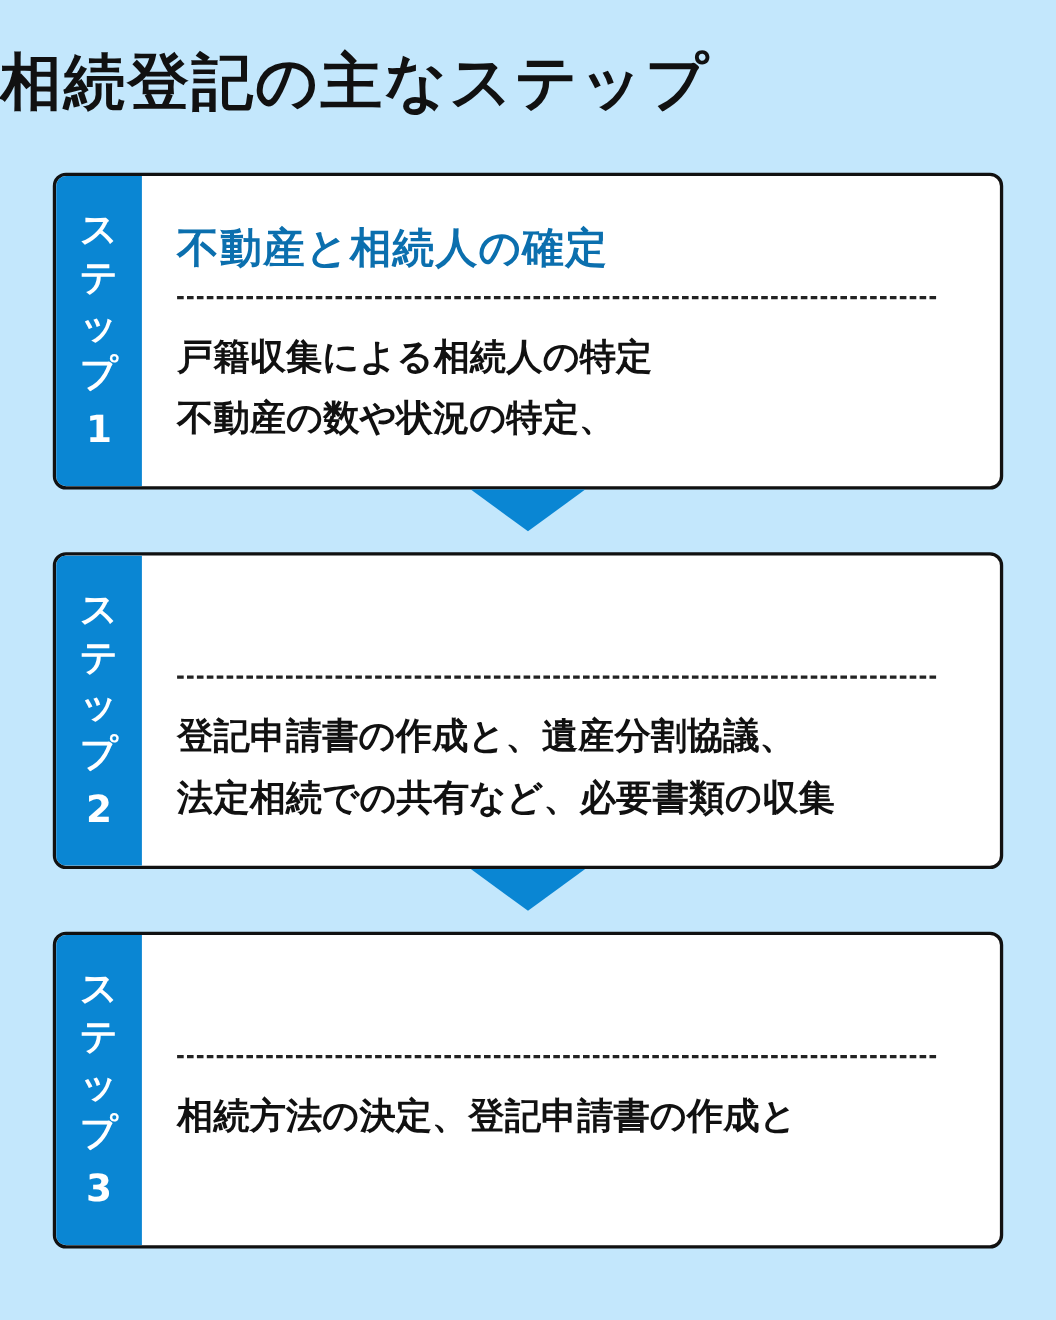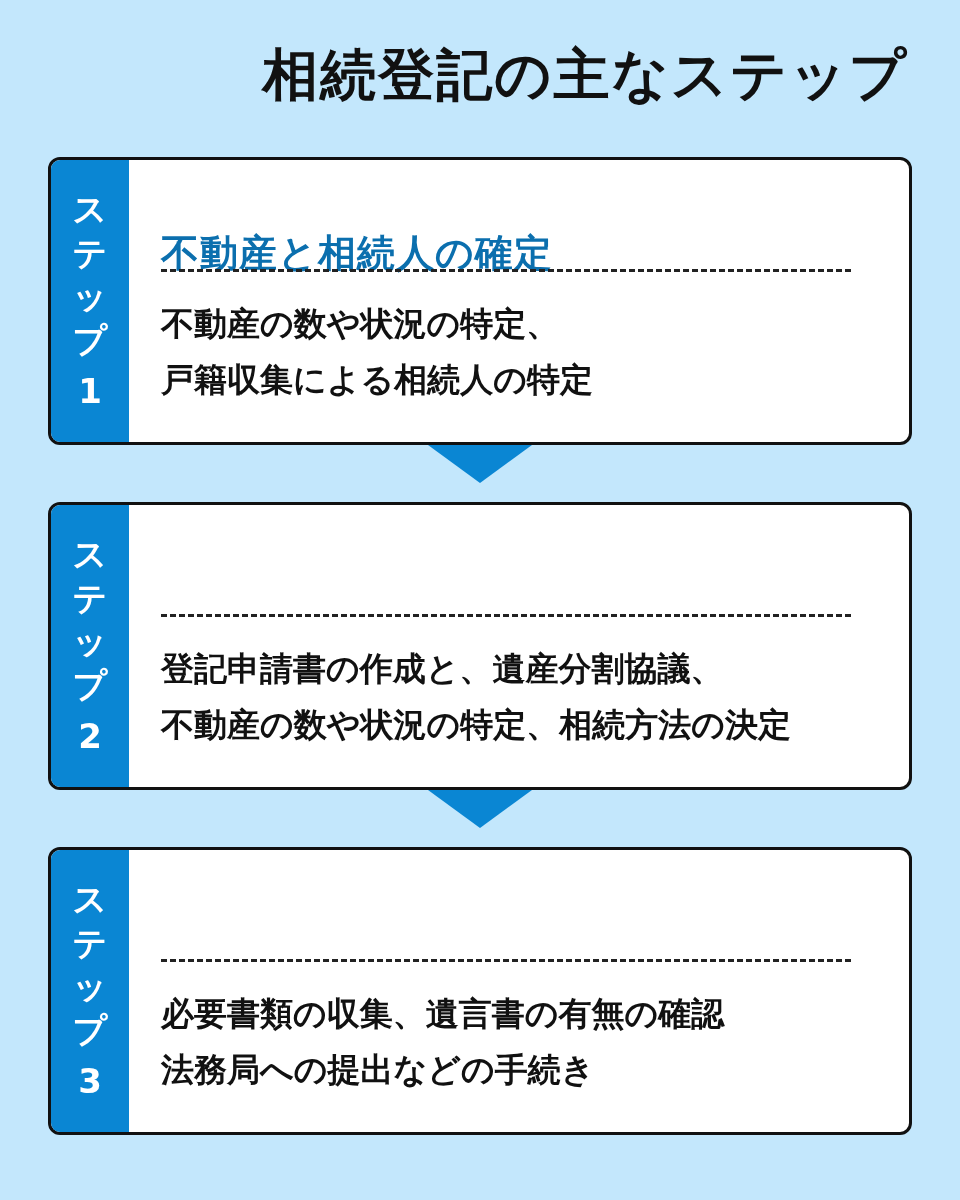--- a/index.html
+++ b/index.html
@@ -4,38 +4,38 @@
   <style>
     html, body { margin: 0; padding: 0; }
     body {
       width: 960px; height: 1200px;
       background: #c3e7fc;
       font-family: "DejaVu Sans", "Liberation Sans", sans-serif;
       position: relative; overflow: hidden;
     }
     .title {
       position: absolute; left: 0; top: 38px; width: 908px;
-      text-align: right; font-size: 56px; font-weight: bold;
+      text-align: left; font-size: 56px; font-weight: bold;
       color: #111; letter-spacing: 2px;
     }
     .card {
       position: absolute; left: 48px; width: 864px; height: 288px;
       background: #fff; border: 3px solid #111; border-radius: 12px;
       box-sizing: border-box; overflow: hidden;
     }
     .card .side {
       position: absolute; left: 0; top: 0; bottom: 0; width: 78px;
       background: #0a86d3; color: #fff;
       display: flex; flex-direction: column; align-items: center; justify-content: center;
       font-size: 34px; font-weight: bold; line-height: 1.28;
     }
     .card .side span { display: block; }
     .card .heading {
       position: absolute; left: 110px; top: 40px;
-      font-size: 38px; font-weight: bold; color: #0b6fae; letter-spacing: 1px; margin-top: 28px;
+      font-size: 38px; font-weight: bold; color: #0b6fae; letter-spacing: 1px;
     }
     .card .divider {
       position: absolute; left: 110px; top: 109px; width: 690px; height: 0;
       border-top: 3px dashed #222;
     }
     .card .desc {
       position: absolute; left: 110px; top: 136px;
       font-size: 33px; font-weight: bold; color: #111; line-height: 1.7;
       white-space: nowrap;
     }
@@ -54,50 +54,49 @@
   <div class="side">
     <span>ス</span>
     <span>テ</span>
     <span>ッ</span>
     <span>プ</span>
     <span style="margin-top:8px;">1</span>
   </div>
   <div class="heading">不動産と相続人の確定</div>
   <div class="divider"></div>
   <div class="desc">
+    <div>戸籍収集による相続人の特定</div>
     <div>不動産の数や状況の特定、</div>
-    <div>戸籍収集による相続人の特定</div>
   </div>
 </div>
 
 <div class="arrow" style="top:445px;"></div>
 
 <div class="card" style="top:502px;">
   <div class="side">
     <span>ス</span>
     <span>テ</span>
     <span>ッ</span>
     <span>プ</span>
     <span style="margin-top:8px;">2</span>
   </div>
   <div class="divider"></div>
   <div class="desc">
     <div>登記申請書の作成と、遺産分割協議、</div>
-    <div>不動産の数や状況の特定、相続方法の決定</div>
+    <div>法定相続での共有など、必要書類の収集</div>
   </div>
 </div>
 
 <div class="arrow" style="top:790px;"></div>
 
 <div class="card" style="top:847px;">
   <div class="side">
     <span>ス</span>
     <span>テ</span>
     <span>ッ</span>
     <span>プ</span>
     <span style="margin-top:8px;">3</span>
   </div>
   <div class="divider"></div>
   <div class="desc">
-    <div>必要書類の収集、遺言書の有無の確認</div>
-    <div>法務局への提出などの手続き</div>
+    <div>相続方法の決定、登記申請書の作成と</div>
   </div>
 </div>
 
 </body></html>

